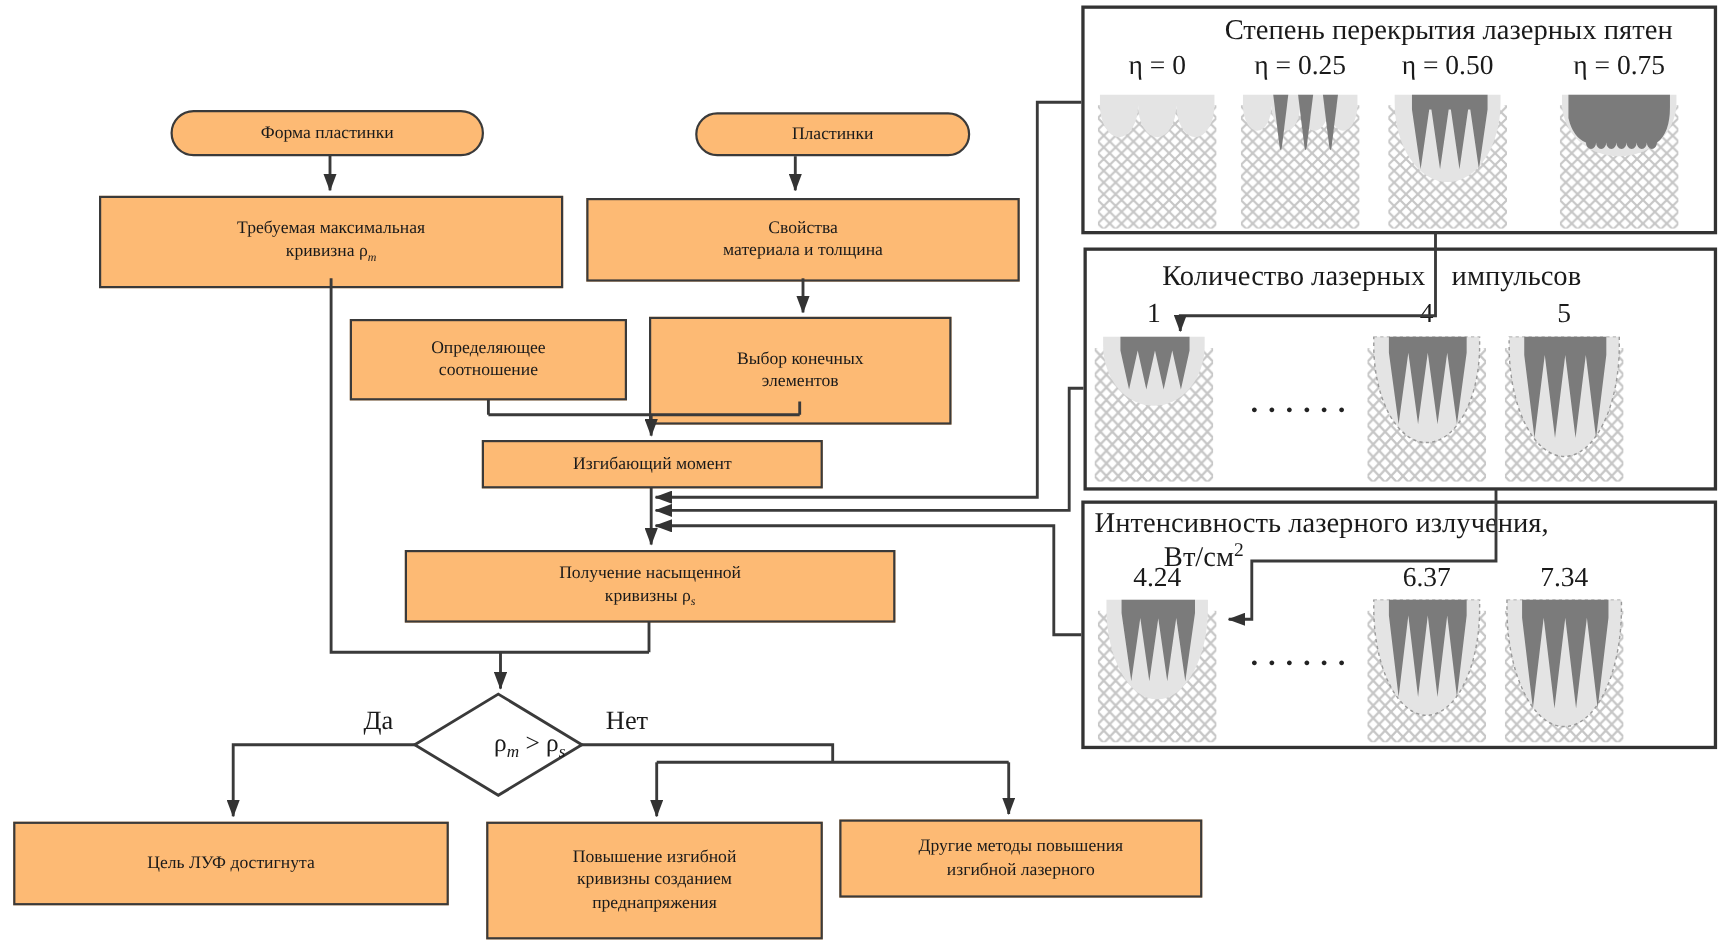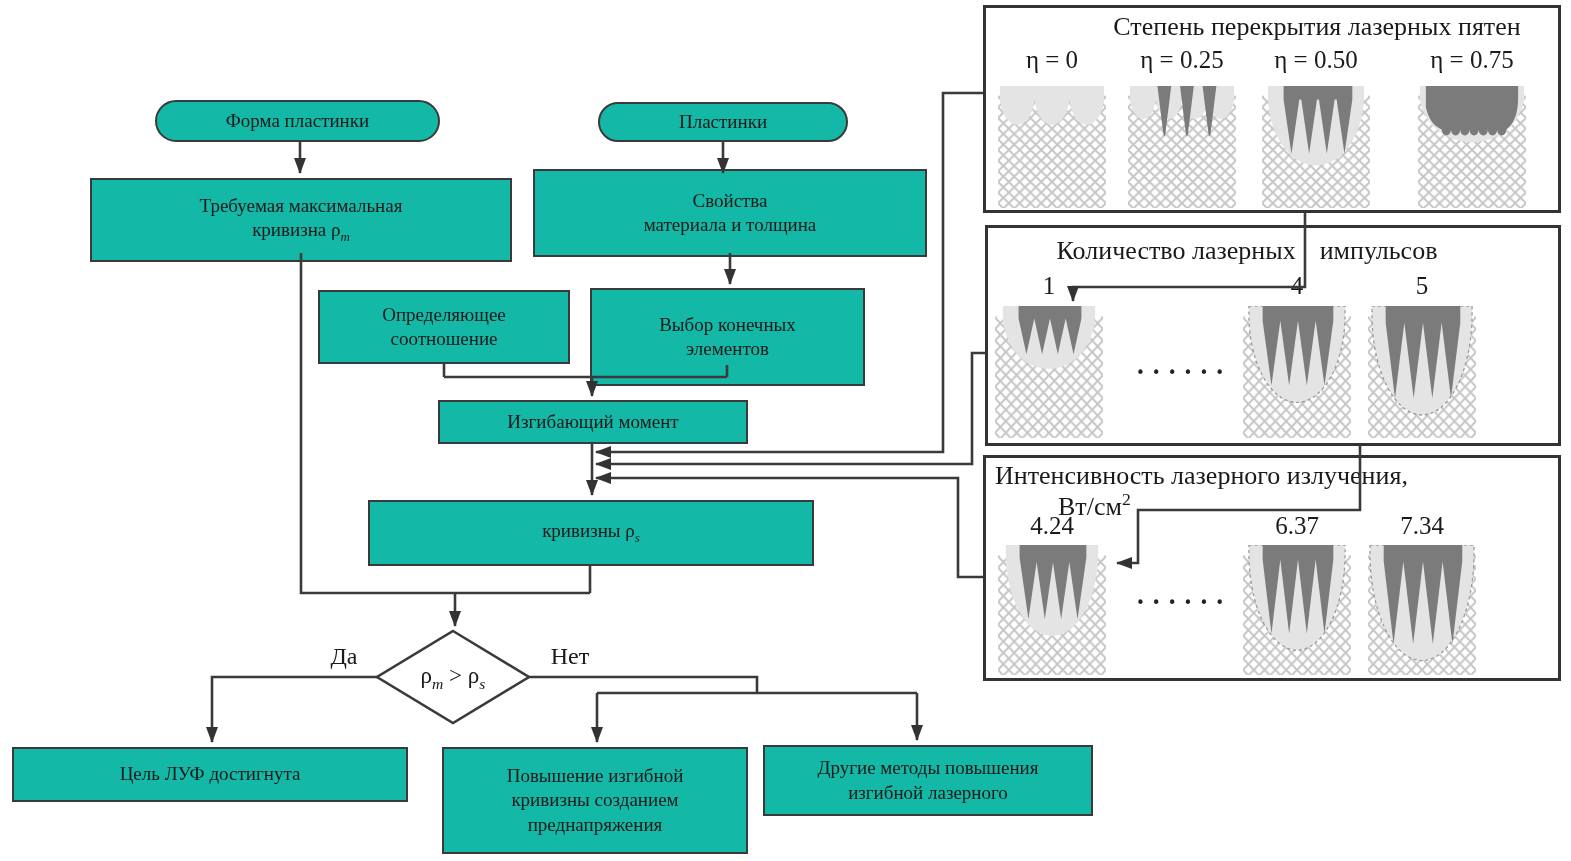--- a/index.html
+++ b/index.html
@@ -1,31 +1,31 @@
 <!DOCTYPE html>
 <html><head>
 <meta charset="utf-8">
 <style>
   html,body{margin:0;padding:0;background:#fff;}
   #wrap{position:relative;width:1571px;height:861px;background:#fff;overflow:hidden;
         font-family:"Liberation Serif","DejaVu Serif",serif;color:#1a1a1a;}
-  .box{position:absolute;border:2.6px solid #3a3a3a;background:#14b8a6;box-sizing:border-box;
+  .box{position:absolute;border:2.6px solid #3a3a3a;background:#fdba74;box-sizing:border-box;
        display:flex;flex-direction:column;align-items:center;justify-content:center;
-       text-align:left;font-size:19px;line-height:1.28;z-index:2;}
+       text-align:left;font-size:16px;line-height:1.28;z-index:2;}
   .oval{border-radius:24px;}
   .panel{position:absolute;border:3px solid #333;background:#fff;box-sizing:border-box;z-index:1;}
   .panel-title{position:absolute;font-size:26px;text-align:center;z-index:2;white-space:nowrap;}
   .p2-title{display:flex;justify-content:center;gap:24px;box-sizing:border-box;padding-right:52px;}
   .tile-label{position:absolute;font-size:25px;text-align:center;z-index:2;white-space:nowrap;}
   .lbl{position:absolute;font-size:24px;text-align:center;z-index:2;}
   .dots{position:absolute;z-index:2;font-size:15px;letter-spacing:7px;color:#222;
         font-family:"DejaVu Sans",sans-serif;}
   .tile{position:absolute;z-index:2;}
   .overlay{position:absolute;left:0;top:0;z-index:3;pointer-events:none;}
-  .diamond-text{position:absolute;left:392px;top:663px;width:122px;text-align:center;
+  .diamond-text{position:absolute;left:392px;top:663px;width:122px;text-align:right;
         font-size:23px;z-index:4;}
   sub,sup{font-style:italic;font-size:0.68em;}
   sup.unit{font-style:normal;}
 </style>
 </head>
 <body>
 
 <div id="wrap">
 
   <svg width="0" height="0" style="position:absolute" aria-hidden="true">
@@ -33,68 +33,69 @@
       <pattern id="hatch" width="11" height="11" patternUnits="userSpaceOnUse">
         <path id="hatch-path" d="M0,0 L11,11 M11,0 L0,11" stroke="#c6c6c6" stroke-width="2" fill="none"></path>
       </pattern>
     </defs>
   </svg>
 
   <div class="box oval" style="left:155px;top:100px;width:285px;height:42px">
     <span>Форма пластинки</span>
   </div>
 
-  <div class="box oval" style="left:598px;top:102px;width:250px;height:40px">
+  <div class="box oval" style="left:632px;top:102px;width:250px;height:40px">
     <span>Пластинки</span>
   </div>
 
   <div class="box" style="left:90px;top:178px;width:422px;height:84px">
     <div>Требуемая максимальная</div>
     <div>
       <span>кривизна ρ</span><sub>m</sub>
     </div>
   </div>
 
-  <div class="box" style="left:533px;top:169px;width:394px;height:88px">
+  <div class="box" style="left:533px;top:180px;width:394px;height:76px">
     <div>Свойства</div>
     <div>материала и толщина</div>
   </div>
 
   <div class="box" style="left:318px;top:290px;width:252px;height:74px">
     <div>Определяющее</div>
     <div>соотношение</div>
   </div>
 
   <div class="box" style="left:590px;top:288px;width:275px;height:98px">
     <div>Выбор конечных</div>
     <div>элементов</div>
   </div>
 
   <div class="box" style="left:438px;top:400px;width:310px;height:44px">
     <span>Изгибающий момент</span>
   </div>
 
   <div class="box" style="left:368px;top:500px;width:446px;height:66px">
+    <div>Получение насыщенной</div>
     <div>
       <span>кривизны ρ</span><sub>s</sub>
     </div>
   </div>
 
   <div class="lbl" style="left:316px;top:643px;width:56px">
     <span>Да</span>
   </div>
   <div class="lbl" style="left:536px;top:643px;width:68px">
     <span>Нет</span>
   </div>
 
   <div class="diamond-text">
     <span>ρ</span><sub>m</sub><span> &gt; </span><span>ρ</span><sub>s</sub>
   </div>
 
-  <div class="box" style="left:12px;top:747px;width:396px;height:55px">
+  <div class="box" style="left:12px;top:747px;width:396px;height:76px">
     <span>Цель ЛУФ достигнута</span>
   </div>
 
   <div class="box" style="left:442px;top:747px;width:306px;height:107px">
     <div>Повышение изгибной</div>
     <div>кривизны созданием</div>
     <div>преднапряжения</div>
   </div>
 
   <div class="box" style="left:763px;top:745px;width:330px;height:71px">

